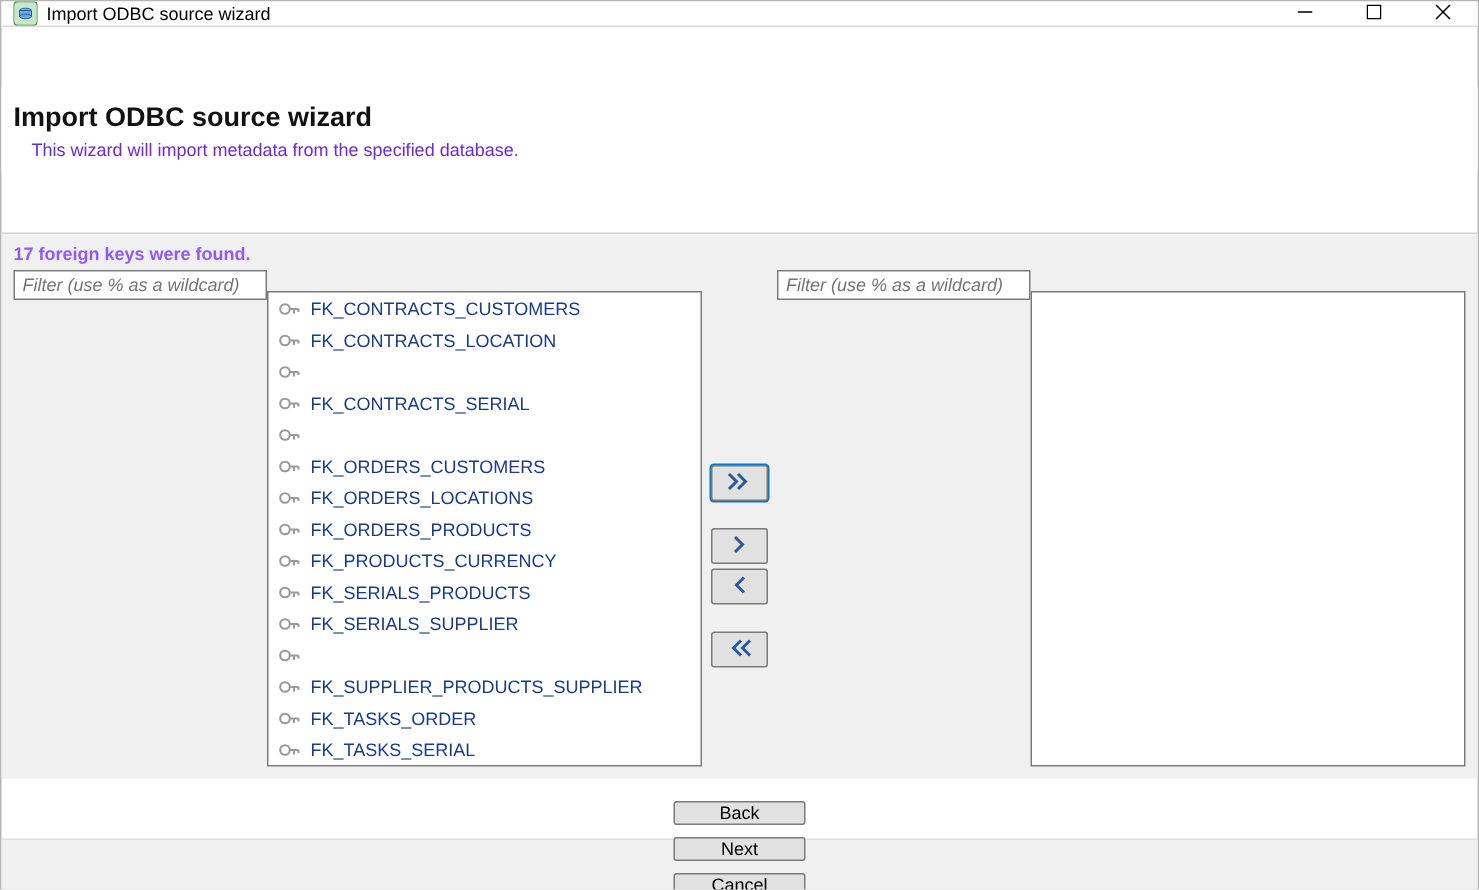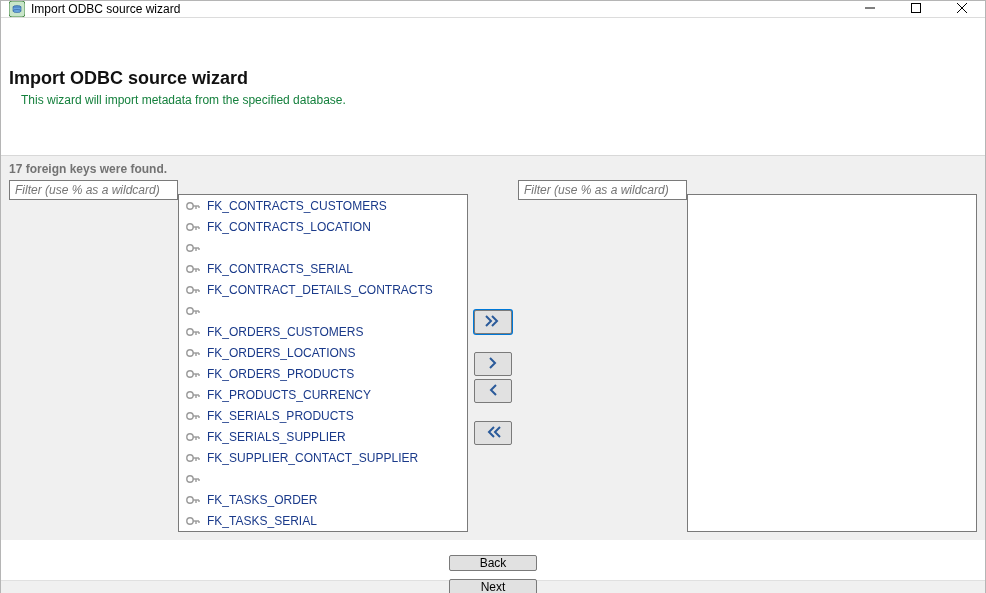--- a/index.html
+++ b/index.html
@@ -8,24 +8,24 @@
   .titlebar{height:30px;display:flex;align-items:center;padding:0 0 0 8px;border-bottom:1px solid #dcdcdc;background:#fff;}
   .app-icon{width:16px;height:16px;margin-right:6px;display:flex;align-items:center;justify-content:center;}
   .title-text{flex:0 0 auto;color:#000;font-size:12px;}
   .title-spacer{flex:1;}
   .win-buttons{display:flex;height:100%;}
   .win-button{width:46px;display:flex;align-items:center;justify-content:center;color:#000;}
   .win-glyph{font-family:"Segoe MDL2 Assets","Segoe UI Symbol",sans-serif;font-size:10px;}
   
   .wizard-header{padding:10px 12px 8px 8px;background:#fff;}
   .wizard-title{font-size:18px;font-weight:700;color:#111;margin-bottom:4px;}
-  .wizard-subtitle{font-size:12px;color:#15803d;padding-left:12px;}
+  .wizard-subtitle{font-size:12px;color:#6d28d9;padding-left:12px;}
   
   .content{flex:1;display:flex;flex-direction:column;background:#f0f0f0;border-top:1px solid #d8d8d8;}
-  .status-bar{font-weight:700;font-size:12px;padding:6px 8px 4px 8px;color:#737373;}
+  .status-bar{font-weight:700;font-size:12px;padding:6px 8px 4px 8px;color:#8b5cf6;}
   .panels{flex:1;display:flex;padding:0 8px 8px 8px;gap:0;}
   .panel-col{display:flex;flex-direction:row;flex:1;min-width:0;}
   .filter-input{height:20px;border:1px solid #7a7a7a;background:#fff;padding:0 5px;font-size:12px;font-style:italic;color:#888;box-sizing:border-box;margin-bottom:0;}
   .listbox{flex:1;border:1px solid #7a7a7a;background:#fff;overflow-y:auto;overflow-x:hidden;box-sizing:border-box;margin-top:14px;}
   .list-item{display:flex;align-items:center;height:21px;padding:0 6px;cursor:default;}
   .key-icon{width:16px;height:16px;margin-right:6px;flex-shrink:0;}
   .key-label{color:#1a3a8a;font-size:12px;}
   .transfer-col{width:50px;display:flex;flex-direction:column;align-items:center;justify-content:flex-start;padding-top:130px;gap:0;}
   .transfer-group{display:flex;flex-direction:column;gap:3px;margin-bottom:18px;}
   .transfer-button{width:36px;height:22px;border:1px solid #7a7a7a;background:#e1e1e1;display:flex;align-items:center;justify-content:center;border-radius:2px;}
@@ -123,29 +123,20 @@
               </svg>
               <span class="key-label">FK_CONTRACTS_SERIAL</span>
             </div>
             <div class="list-item">
               <svg class="key-icon" width="16" height="16" viewBox="0 0 16 16">
                 <circle cx="5" cy="8" r="3.2" fill="none" stroke="#9a9a9a" stroke-width="1.4"></circle>
                 <line x1="7.8" y1="8" x2="14" y2="8" stroke="#9a9a9a" stroke-width="1.4"></line>
                 <line x1="11" y1="8" x2="11" y2="11" stroke="#9a9a9a" stroke-width="1.4"></line>
                 <line x1="14" y1="8" x2="14" y2="10" stroke="#9a9a9a" stroke-width="1.4"></line>
               </svg>
-              <span class="key-label">FK_CONTRACT_DETAILS_CONTRACTS</span>
-            </div>
-            <div class="list-item">
-              <svg class="key-icon" width="16" height="16" viewBox="0 0 16 16">
-                <circle cx="5" cy="8" r="3.2" fill="none" stroke="#9a9a9a" stroke-width="1.4"></circle>
-                <line x1="7.8" y1="8" x2="14" y2="8" stroke="#9a9a9a" stroke-width="1.4"></line>
-                <line x1="11" y1="8" x2="11" y2="11" stroke="#9a9a9a" stroke-width="1.4"></line>
-                <line x1="14" y1="8" x2="14" y2="10" stroke="#9a9a9a" stroke-width="1.4"></line>
-              </svg>
             </div>
             <div class="list-item">
               <svg class="key-icon" width="16" height="16" viewBox="0 0 16 16">
                 <circle cx="5" cy="8" r="3.2" fill="none" stroke="#9a9a9a" stroke-width="1.4"></circle>
                 <line x1="7.8" y1="8" x2="14" y2="8" stroke="#9a9a9a" stroke-width="1.4"></line>
                 <line x1="11" y1="8" x2="11" y2="11" stroke="#9a9a9a" stroke-width="1.4"></line>
                 <line x1="14" y1="8" x2="14" y2="10" stroke="#9a9a9a" stroke-width="1.4"></line>
               </svg>
               <span class="key-label">FK_ORDERS_CUSTOMERS</span>
             </div>
@@ -194,29 +185,29 @@
               </svg>
               <span class="key-label">FK_SERIALS_SUPPLIER</span>
             </div>
             <div class="list-item">
               <svg class="key-icon" width="16" height="16" viewBox="0 0 16 16">
                 <circle cx="5" cy="8" r="3.2" fill="none" stroke="#9a9a9a" stroke-width="1.4"></circle>
                 <line x1="7.8" y1="8" x2="14" y2="8" stroke="#9a9a9a" stroke-width="1.4"></line>
                 <line x1="11" y1="8" x2="11" y2="11" stroke="#9a9a9a" stroke-width="1.4"></line>
                 <line x1="14" y1="8" x2="14" y2="10" stroke="#9a9a9a" stroke-width="1.4"></line>
               </svg>
-              <span class="key-label">FK_SUPPLIER_CONTACT_SUPPLIER</span>
-            </div>
-            <div class="list-item">
-              <svg class="key-icon" width="16" height="16" viewBox="0 0 16 16">
-                <circle cx="5" cy="8" r="3.2" fill="none" stroke="#9a9a9a" stroke-width="1.4"></circle>
-                <line x1="7.8" y1="8" x2="14" y2="8" stroke="#9a9a9a" stroke-width="1.4"></line>
-                <line x1="11" y1="8" x2="11" y2="11" stroke="#9a9a9a" stroke-width="1.4"></line>
-                <line x1="14" y1="8" x2="14" y2="10" stroke="#9a9a9a" stroke-width="1.4"></line>
-              </svg>
+            </div>
+            <div class="list-item">
+              <svg class="key-icon" width="16" height="16" viewBox="0 0 16 16">
+                <circle cx="5" cy="8" r="3.2" fill="none" stroke="#9a9a9a" stroke-width="1.4"></circle>
+                <line x1="7.8" y1="8" x2="14" y2="8" stroke="#9a9a9a" stroke-width="1.4"></line>
+                <line x1="11" y1="8" x2="11" y2="11" stroke="#9a9a9a" stroke-width="1.4"></line>
+                <line x1="14" y1="8" x2="14" y2="10" stroke="#9a9a9a" stroke-width="1.4"></line>
+              </svg>
+              <span class="key-label">FK_SUPPLIER_PRODUCTS_SUPPLIER</span>
             </div>
             <div class="list-item">
               <svg class="key-icon" width="16" height="16" viewBox="0 0 16 16">
                 <circle cx="5" cy="8" r="3.2" fill="none" stroke="#9a9a9a" stroke-width="1.4"></circle>
                 <line x1="7.8" y1="8" x2="14" y2="8" stroke="#9a9a9a" stroke-width="1.4"></line>
                 <line x1="11" y1="8" x2="11" y2="11" stroke="#9a9a9a" stroke-width="1.4"></line>
                 <line x1="14" y1="8" x2="14" y2="10" stroke="#9a9a9a" stroke-width="1.4"></line>
               </svg>
               <span class="key-label">FK_TASKS_ORDER</span>
             </div>

